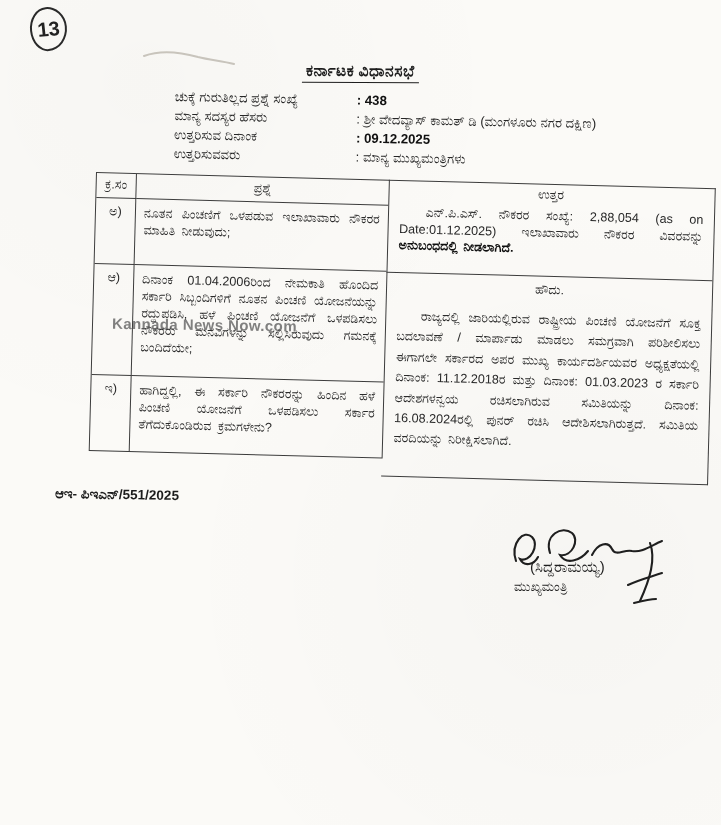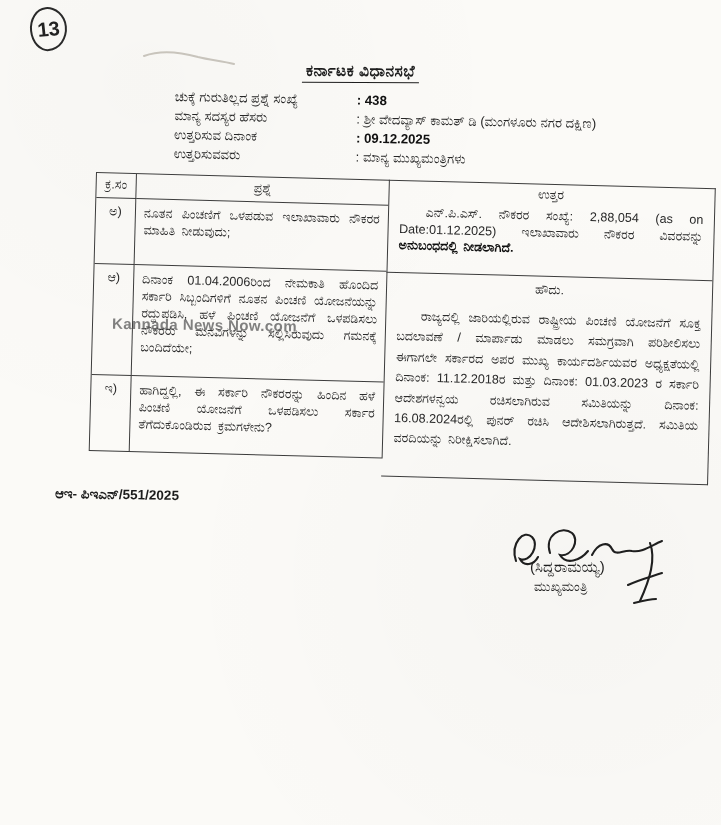--- a/index.html
+++ b/index.html
@@ -25,21 +25,21 @@
     width: 37px; height: 44px;
     border: 2.2px solid #2a2a2a;
     border-radius: 48% 52% 55% 45% / 50% 48% 52% 50%;
     display: flex; align-items: center; justify-content: center;
     font-size: 20px; font-weight: 600; color: #222;
     transform: rotate(-6deg);
   }
   .pen-scribble { position: absolute; left: 140px; top: 48px; }
 
   
-  .title-wrap { position: absolute; left: 0; top: 62px; width: 100%; text-align: center; }
+  .title-wrap { position: absolute; left: 0; top: 62px; width: 100%; text-align: center; font-family: Liberation Serif, serif; }
   .doc-title {
     display: inline-block;
     font-size: 15.5px; font-weight: 700; color: #1e1e1e;
     letter-spacing: 0.5px;
     border-bottom: 1.6px solid #1e1e1e;
     padding: 0 4px 2px 4px;
     transform: rotate(0.3deg);
   }
 
   
@@ -113,21 +113,21 @@
   
   .ref-num {
     position: absolute; left: 55px; top: 487px;
     font-size: 13.5px; font-weight: 700; color: #1c1c1c;
     transform: rotate(1deg);
   }
 
   
   .sig-svg { position: absolute; left: 500px; top: 515px; }
   .sig-name { position: absolute; left: 530px; top: 558px; font-size: 15px; color: #1f1f1f; }
-  .sig-role { position: absolute; left: 534px; top: 579px; font-size: 13px; color: #262626; text-align: right; }
+  .sig-role { position: absolute; left: 514px; top: 579px; font-size: 13px; color: #262626; text-align: right; }
 </style>
 </head>
 <body>
 
 <div class="page">
 
   <div class="circled-num">
     <span>13</span>
   </div>
 

